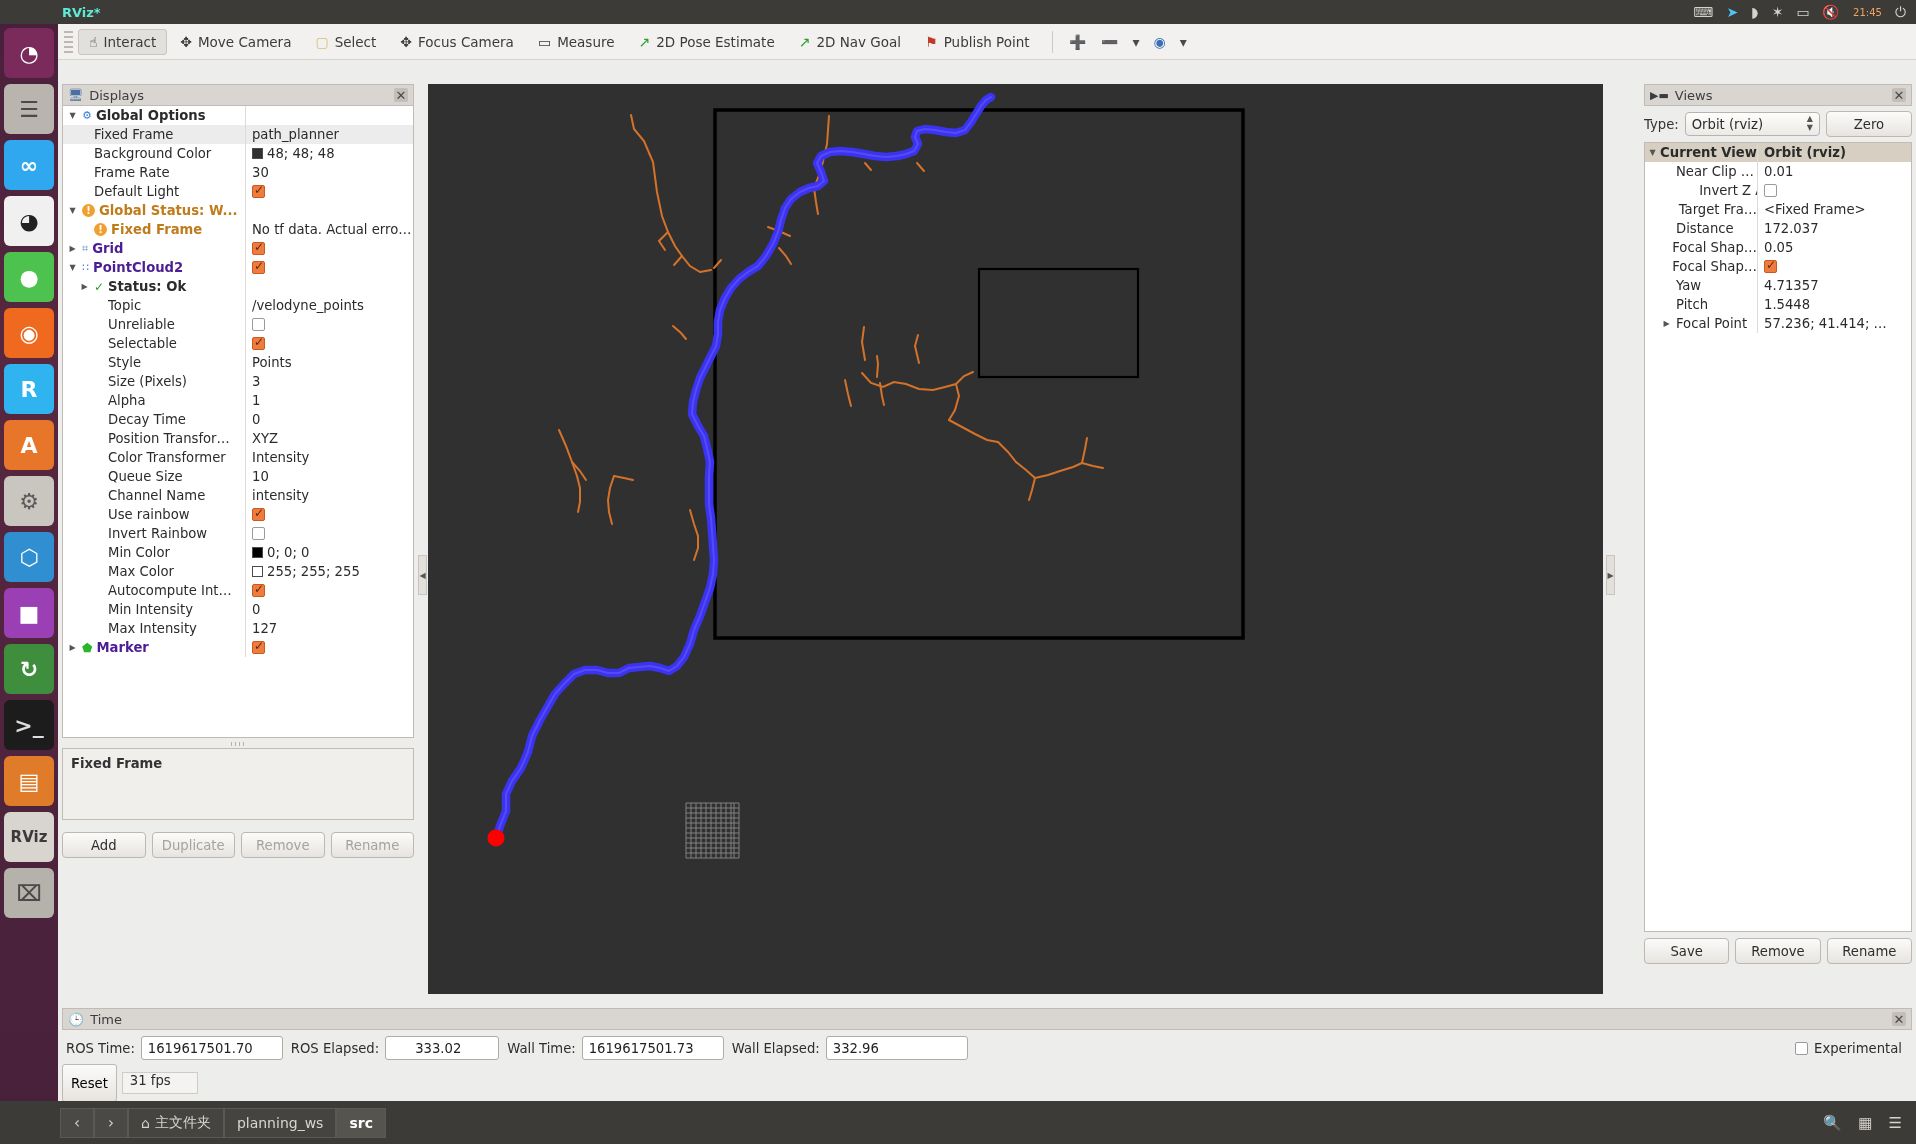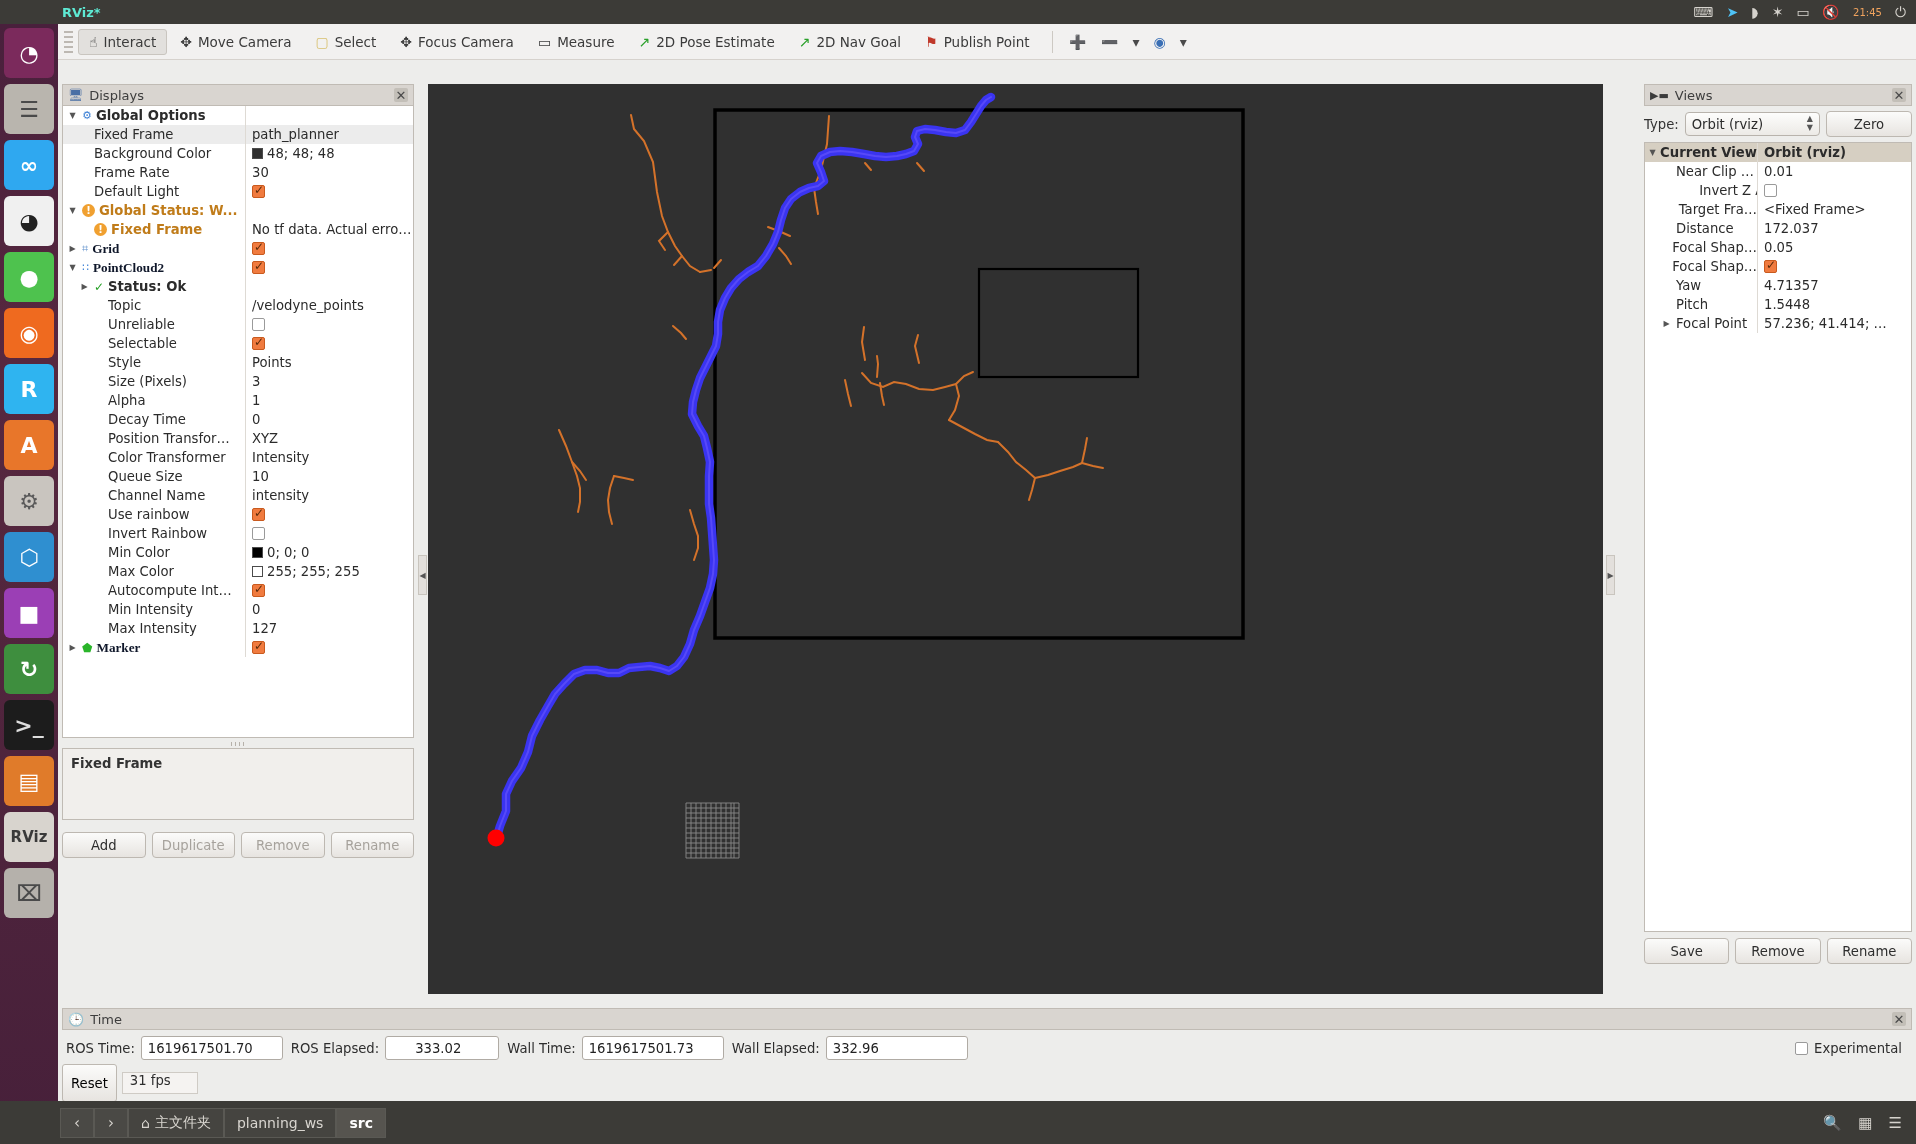--- a/index.html
+++ b/index.html
@@ -78,21 +78,21 @@
   .prow { display: flex; height: 19px; align-items: center; position: relative; }
   .prow.sel { background: #ececec; }
   .prow .pname { width: 182px; display: flex; align-items: center; gap: 4px; color: #2b2b2b;
     overflow: hidden; white-space: nowrap; }
   .prow .pval { flex: 1; display: flex; align-items: center; gap: 4px; color: #2b2b2b;
     padding-left: 6px; border-left: 1px solid #dedad4; height: 19px;
     overflow: hidden; white-space: nowrap; }
   .arrow { width: 11px; font-size: 8px; color: #555; text-align: center; }
   .arrow.sp { visibility: hidden; }
   .ind0 { padding-left: 4px; } .ind1 { padding-left: 16px; } .ind2 { padding-left: 30px; }
-  .lbl-blue { color: #0f172a; font-weight: bold; font-family: Liberation Serif, serif; }
+  .lbl-blue { color: #4c1d95; font-weight: bold; }
   .lbl-orange { color: #c07c1a; font-weight: bold; }
   .lbl-bold { font-weight: bold; color: #2b2b2b; }
   .cbx { width: 13px; height: 13px; border: 1px solid #9a9a9a; background: #fff; border-radius: 2px;
      display:inline-block; }
   .cbx.on { background: #f07b3f; border-color: #c95a1e; position: relative; }
   .cbx.on::after { content: "✓"; position: absolute; left: 1px; top: -3px; color: #5a2a0a; font-size: 12px; }
   .swatch { width: 11px; height: 11px; border: 1px solid #4b4b4b; display: inline-block; }
   .ico-gear { color: #3a7fd5; font-size: 11px; }
   .ico-warn { width: 13px;height:13px;border-radius:50%;background:#f0a030;color:#fff;font-size:10px;
     display:flex;align-items:center;justify-content:center;font-weight:bold;}

